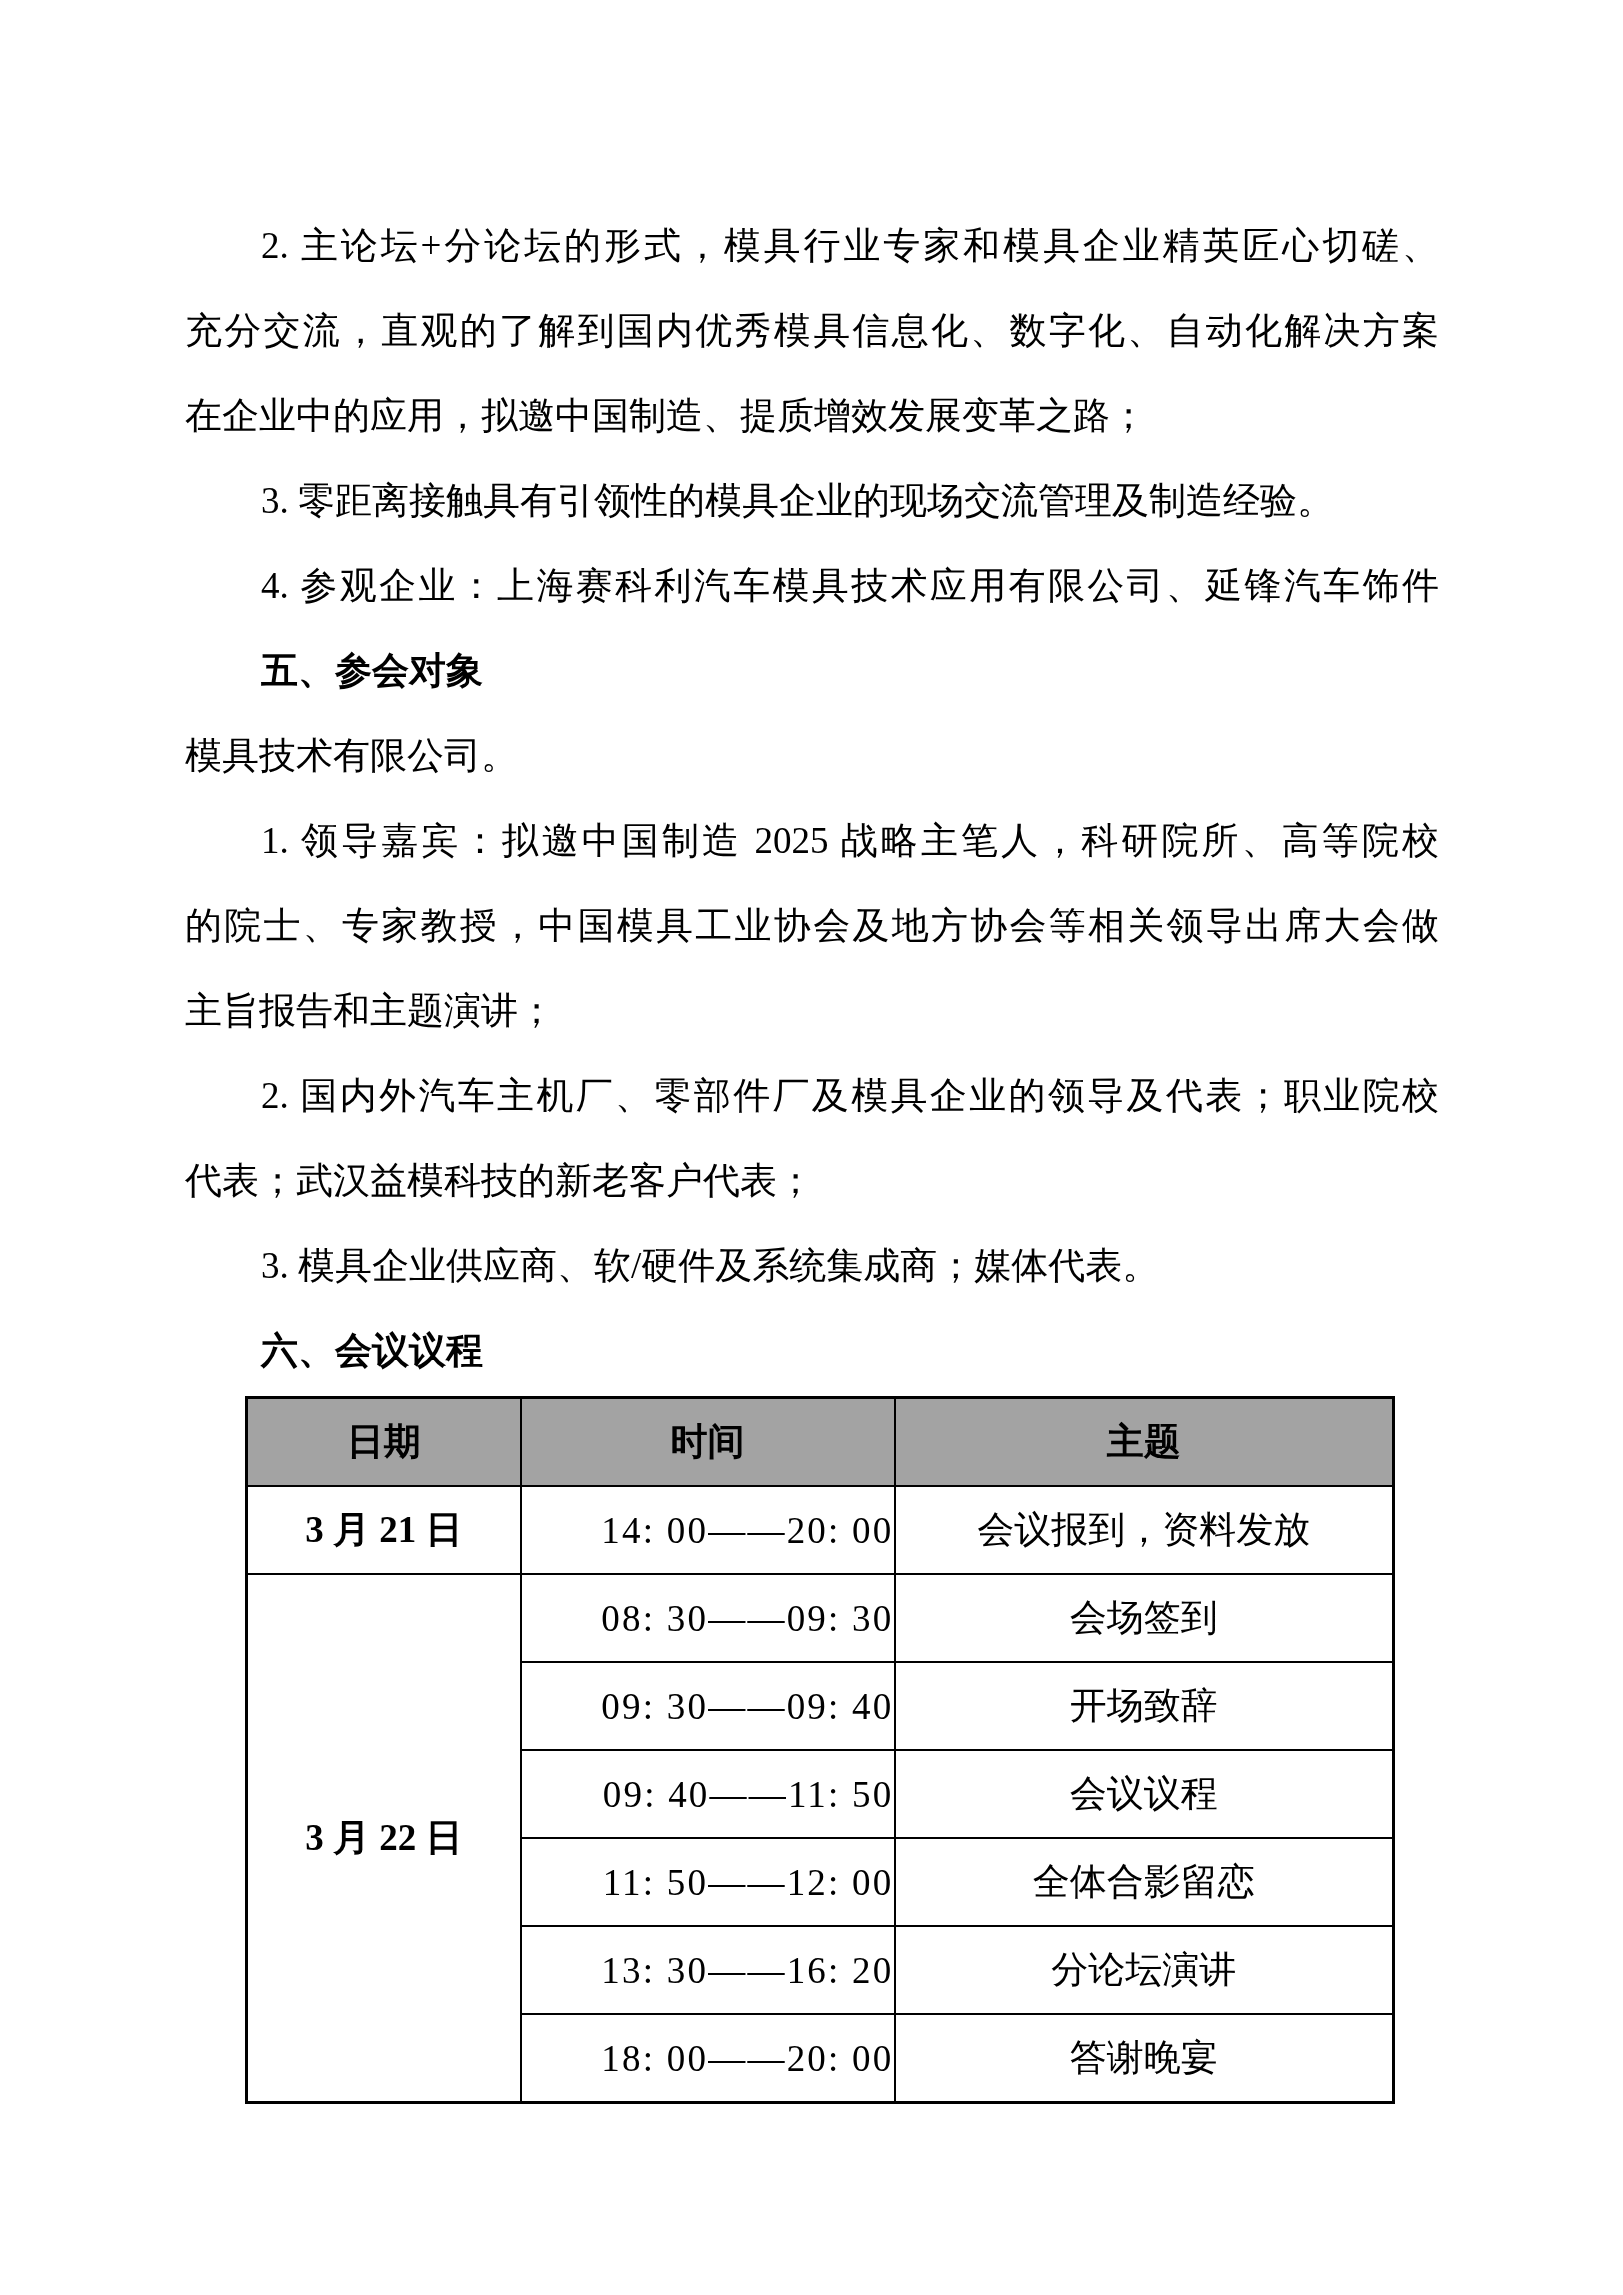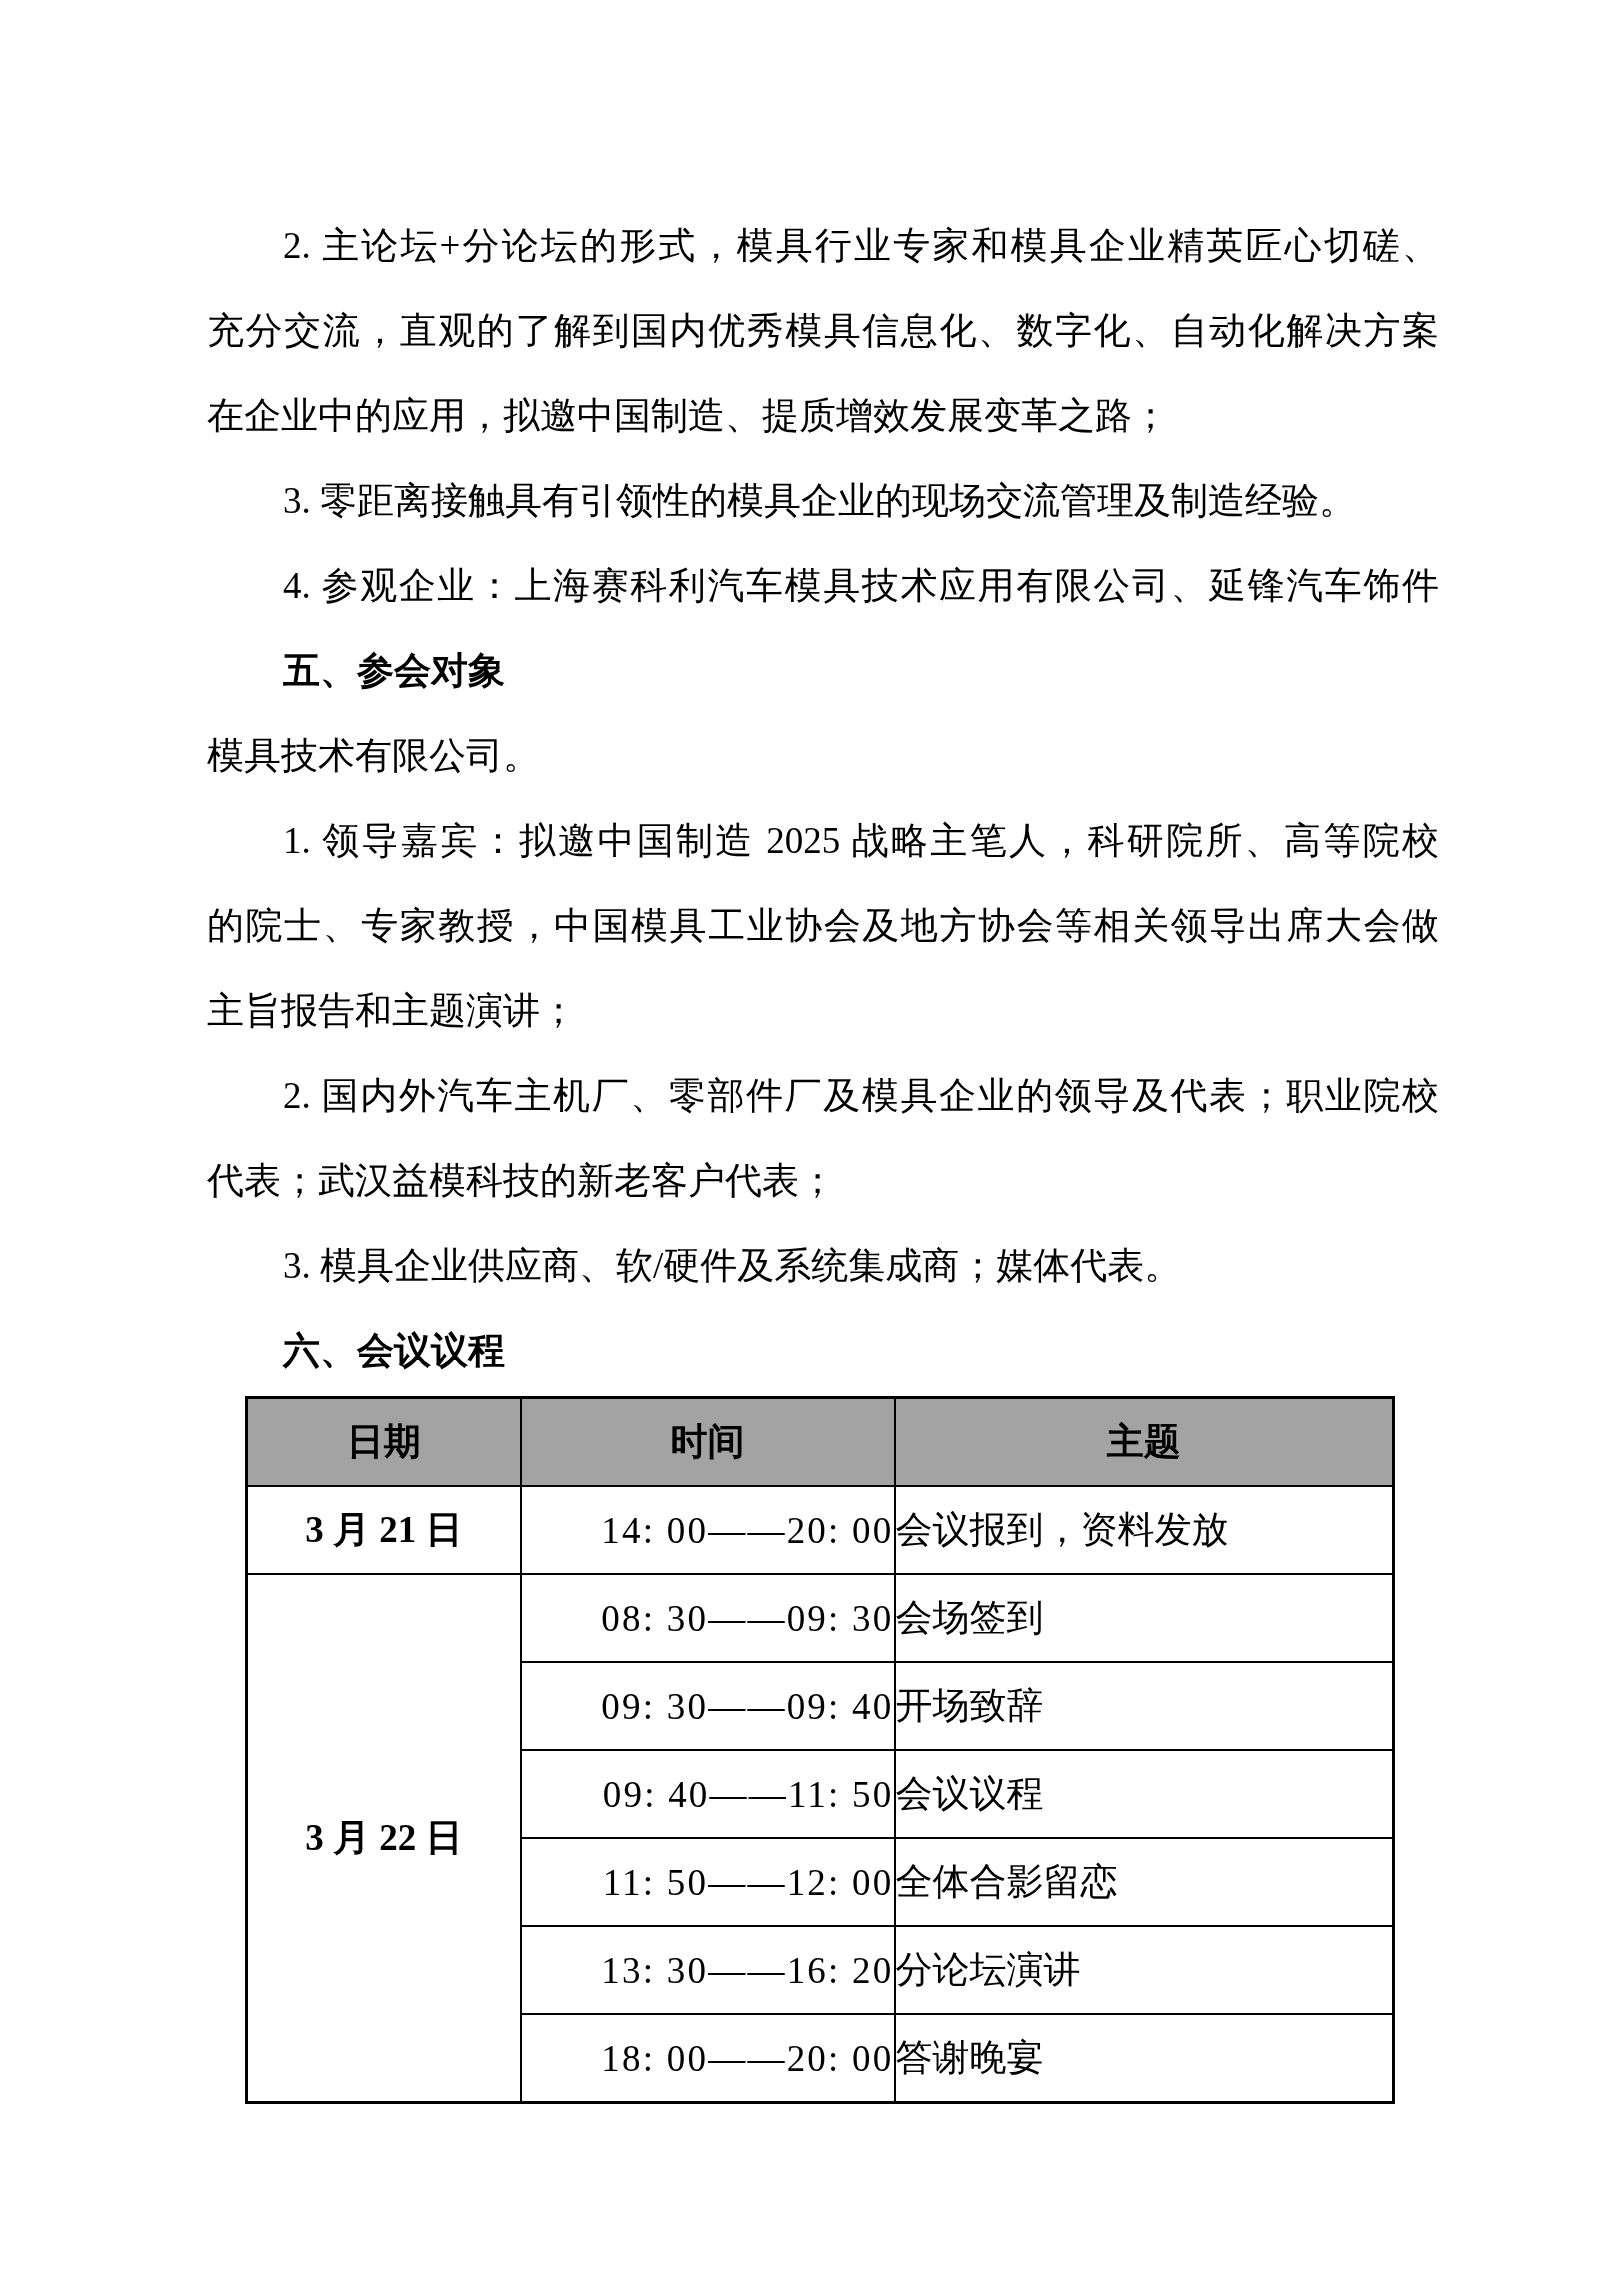--- a/index.html
+++ b/index.html
@@ -20,21 +20,20 @@
     left: 185px;
     top: 203px;
     width: 1254px;
   }
   .line {
     font-size: 37px;
     line-height: 85px;
     height: 85px;
     overflow: hidden;
     text-align: left;
-    margin-left: 22px;
   }
   .indent { text-indent: 76px; }
   .stretch {
     text-align: justify;
     text-align-last: justify;
     text-justify: inter-character;
   }
   .heading { font-weight: 700; }
 
   table.agenda {
@@ -60,21 +59,21 @@
   }
   td.date-cell {
     text-align: center;
     font-weight: 700;
   }
   td.time-cell {
     text-align: right;
     letter-spacing: 0.06em;
   }
   td.topic-cell {
-    text-align: left;
+    text-align: center;
     padding-left: 17px;
   }
   .col-date  { width: 274px; }
   .col-time  { width: 374px; }
   .col-topic { width: 499px; }
 </style>
 </head>
 <body>
 
 <div class="content">

